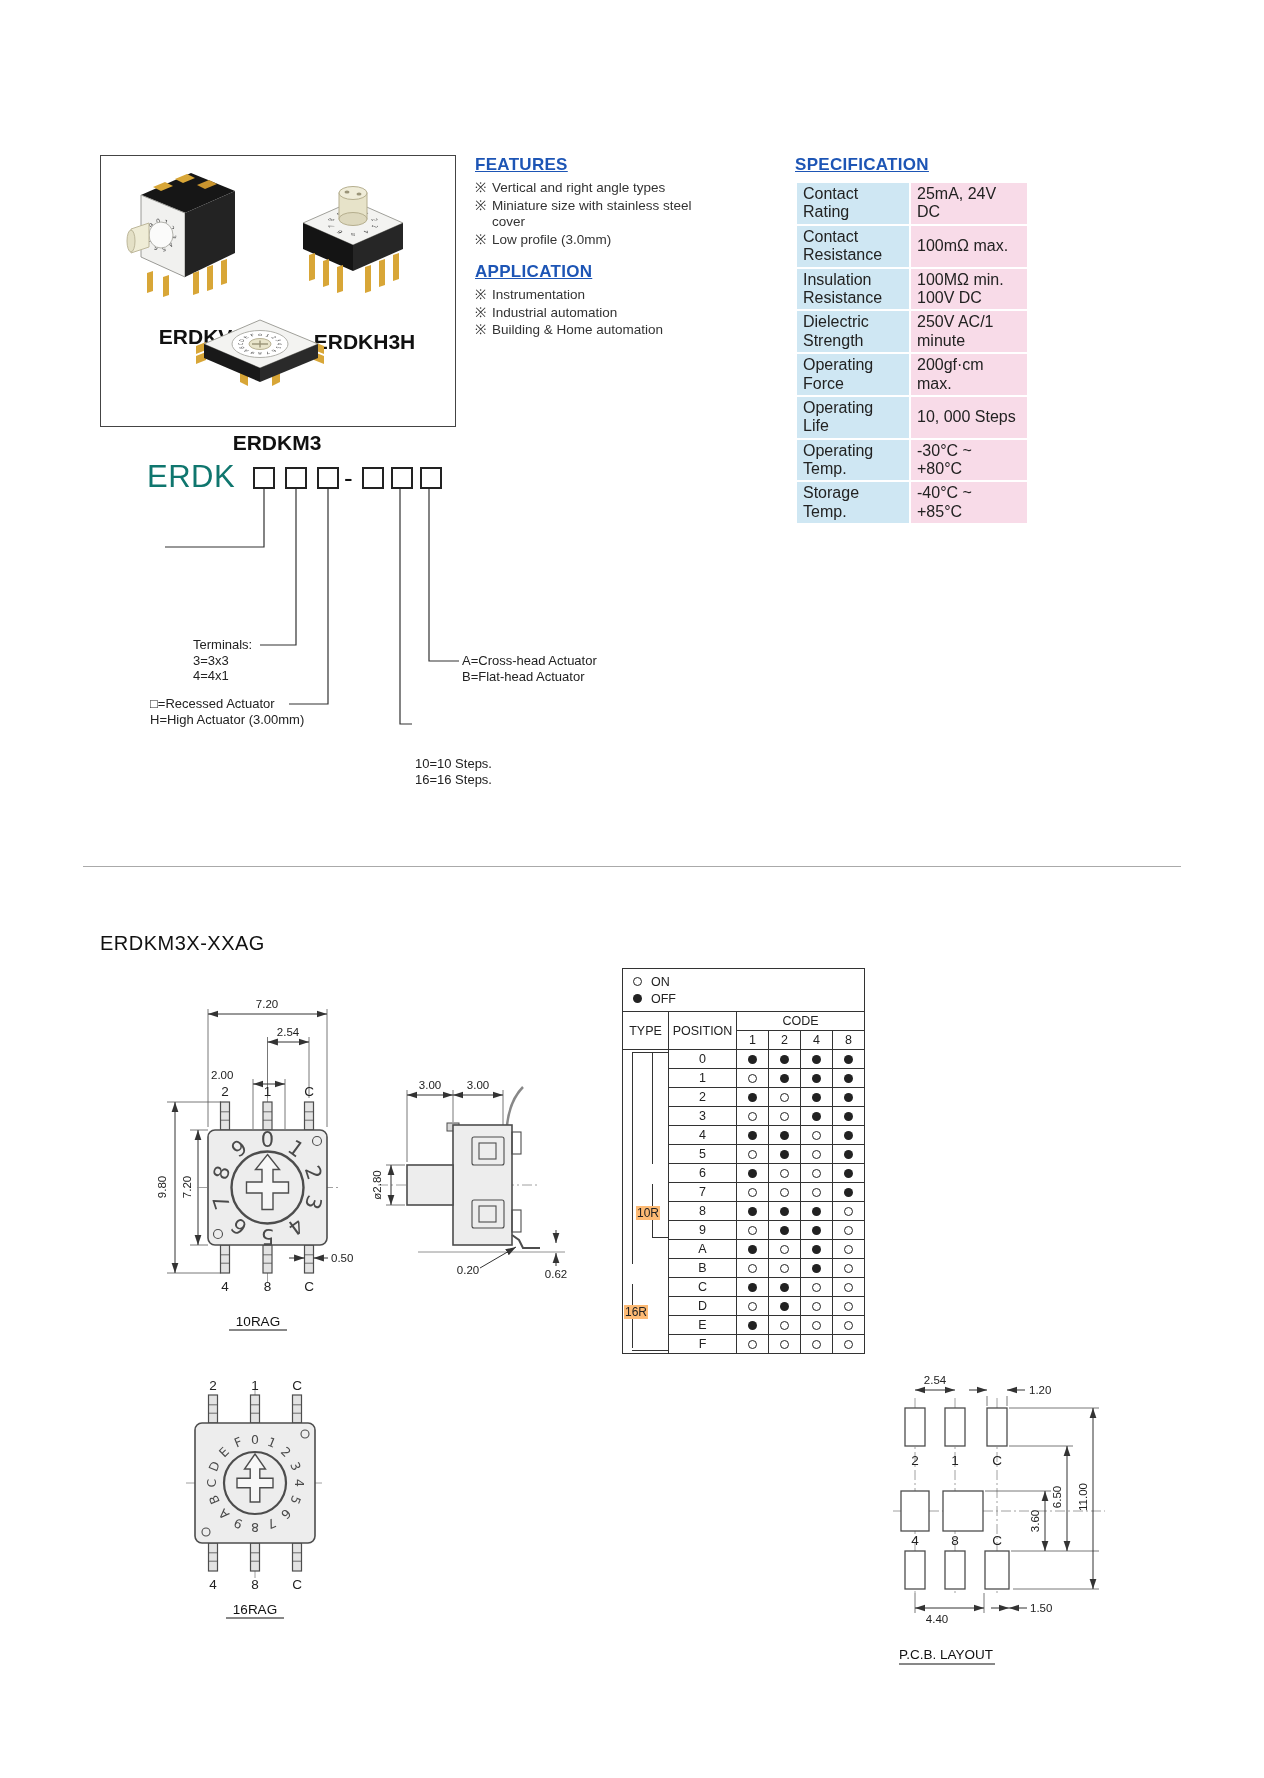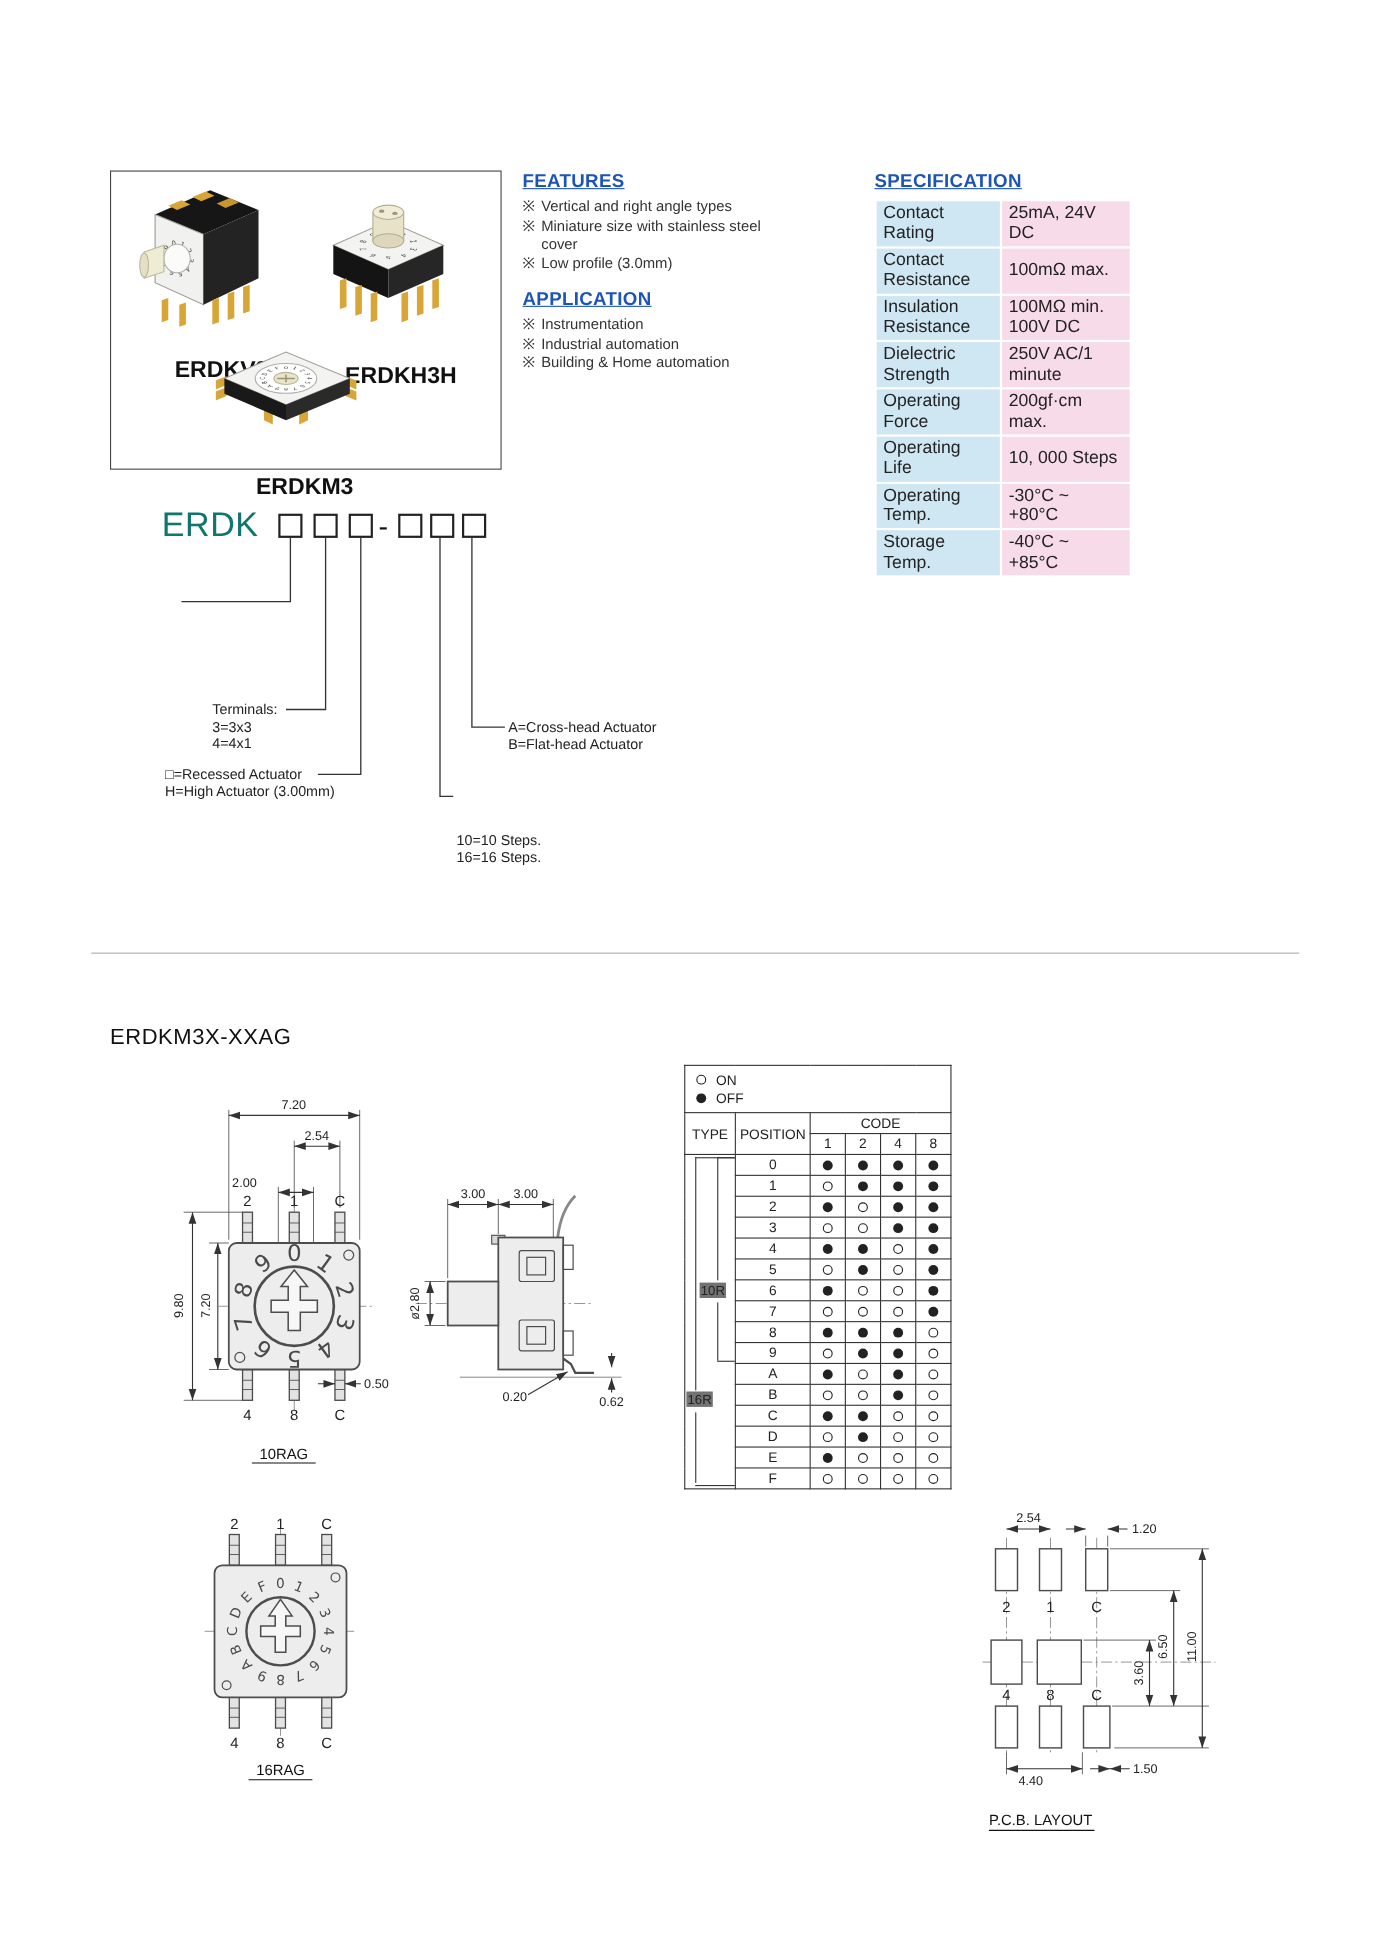--- a/index.html
+++ b/index.html
@@ -35,21 +35,21 @@
   table.tt { border-collapse:collapse; table-layout:fixed; font-size:12.5px; color:#222; border:1.5px solid #333; background:#fff; }
   .tt td, .tt th { border:1px solid #333; text-align:center; padding:0; font-weight:normal; }
   .tt thead th { height:19px; }
   .tt tbody td { height:19px; }
   .tt-legend { text-align:center; padding:4px 0 4px 10px !important;margin-top:20px; }
   .tt-leg-row { display:flex; align-items:center; height:17px; }
   .tt-leg-text { margin-left:9px; }
   .tt-type { position:relative; }
   .br-v { position:absolute; border-left:1.2px solid #333; width:0; }
   .br-h { position:absolute; border-top:1.2px solid #333; height:0; }
-  .br-lab { position:absolute; font-size:12px; background:#737373; padding:0 1px; }
+  .br-lab { position:absolute; font-size:12px; background:#fdba74; padding:0 1px;margin-top:40px; }
   .dot-off { display:inline-block; width:9px; height:9px; border-radius:50%; background:#222; vertical-align:middle; }
   .dot-on  { display:inline-block; width:9px; height:9px; border-radius:50%; border:1.5px solid #222; background:#fff; vertical-align:middle; }
 
   
   .outline { fill:#ededed; stroke:#4d4d4d; stroke-width:1.6; }
   .thin { fill:none; stroke:#4d4d4d; stroke-width:1.1; }
   .pin  { fill:#e3e3e3; stroke:#4d4d4d; stroke-width:1.2; }
   .pin-line { stroke:#4d4d4d; stroke-width:.8; }
   .slot { fill:#f7f7f7; stroke:#4d4d4d; stroke-width:1.4; }
   .dim  { stroke:#333; stroke-width:1; fill:none; }

